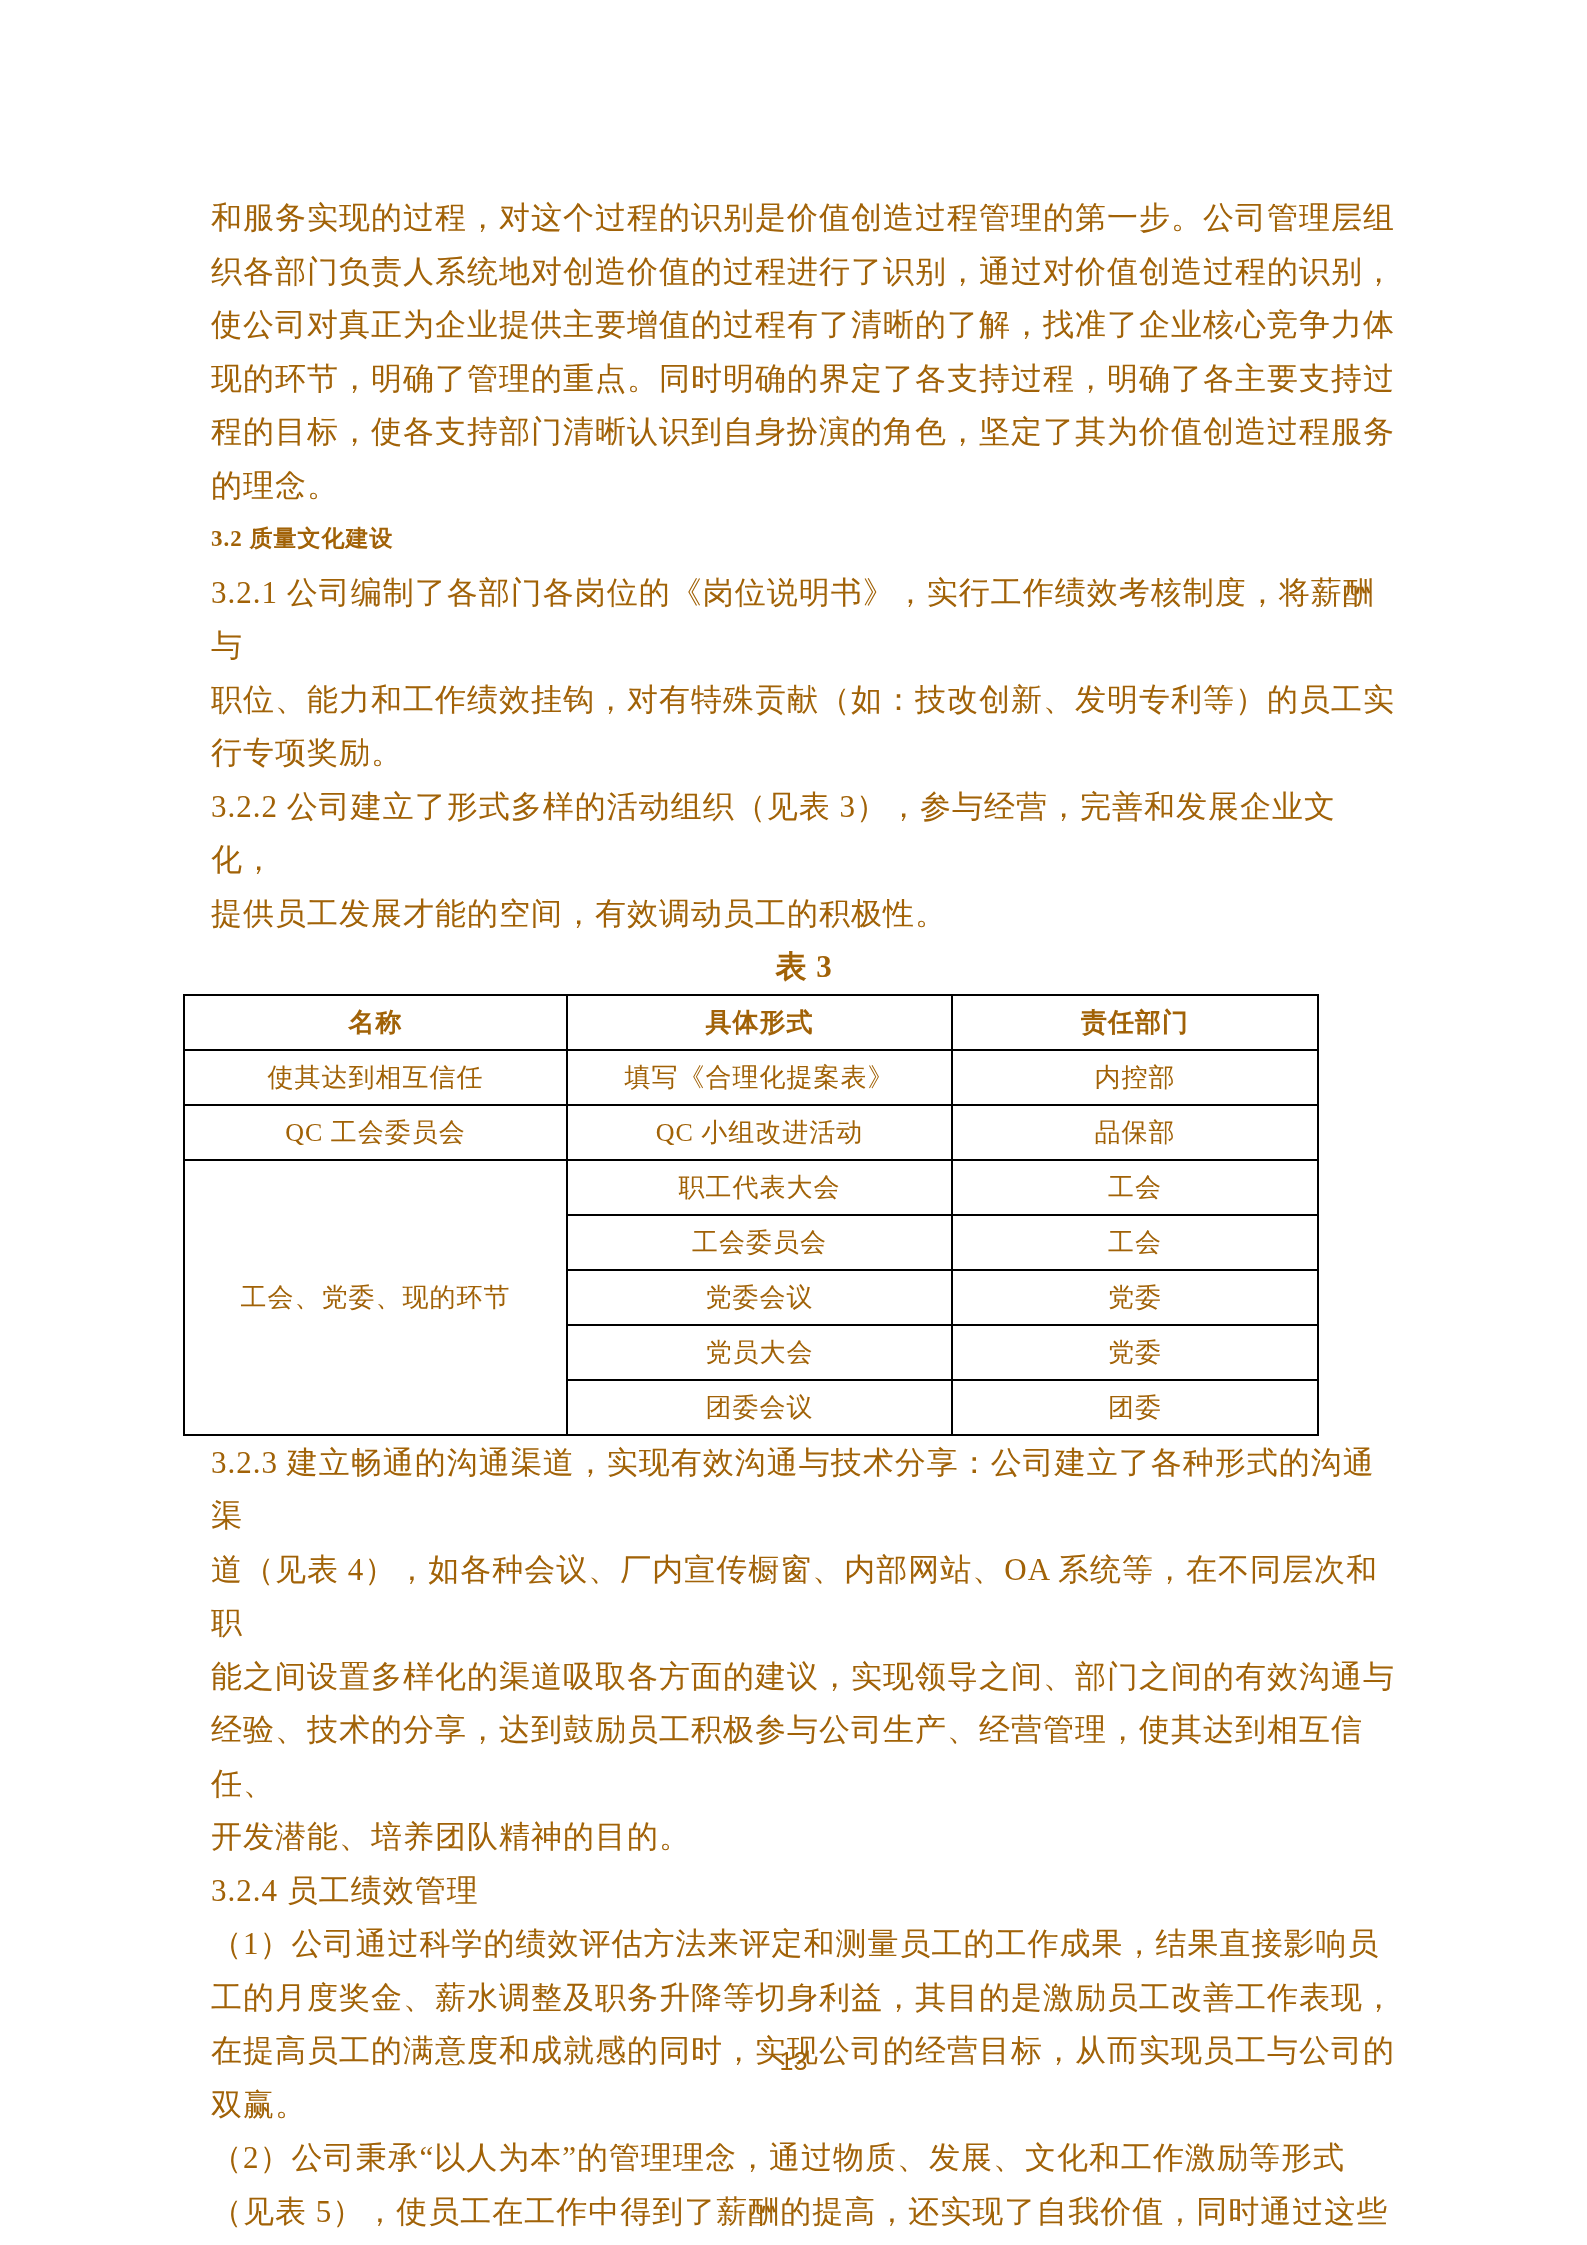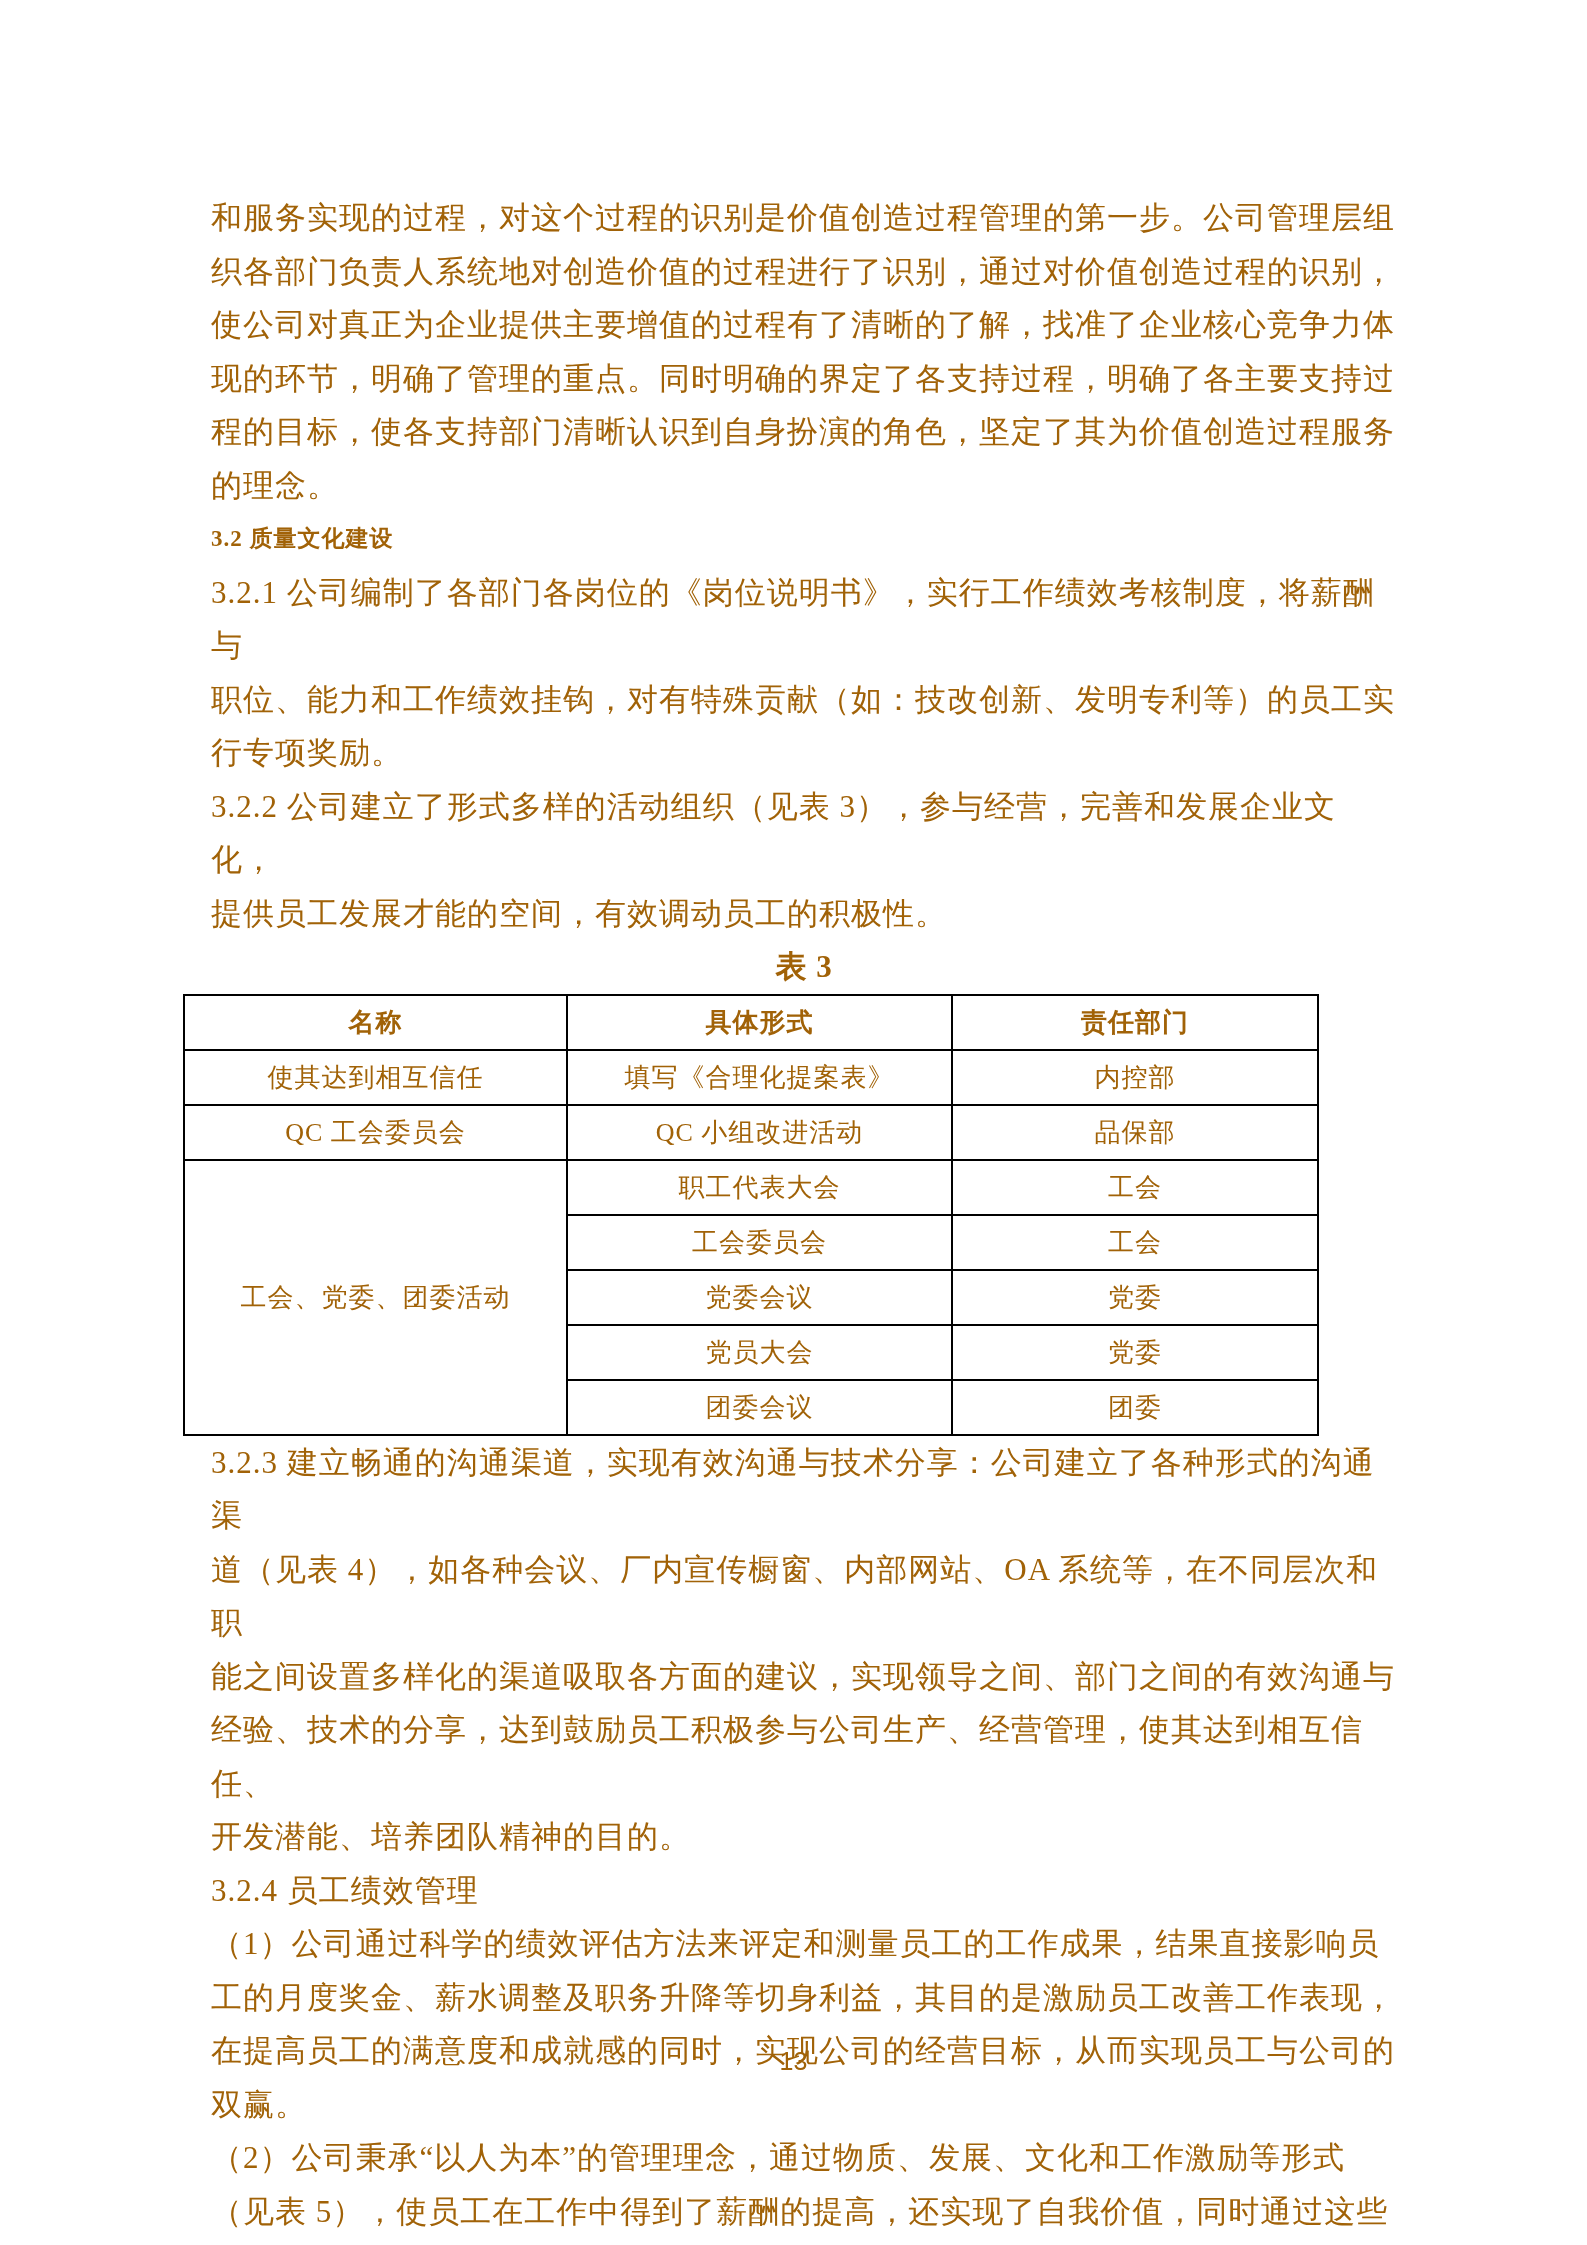--- a/index.html
+++ b/index.html
@@ -116,21 +116,21 @@
           <td>使其达到相互信任</td>
           <td>填写《合理化提案表》</td>
           <td>内控部</td>
         </tr>
         <tr>
           <td>QC 工会委员会</td>
           <td>QC 小组改进活动</td>
           <td>品保部</td>
         </tr>
         <tr>
-          <td rowspan="5">工会、党委、团委活动</td>
+          <td rowspan="5">工会、党委、现的环节</td>
           <td>职工代表大会</td>
           <td>工会</td>
         </tr>
         <tr>
           <td>工会委员会</td>
           <td>工会</td>
         </tr>
         <tr>
           <td>党委会议</td>
           <td>党委</td>

